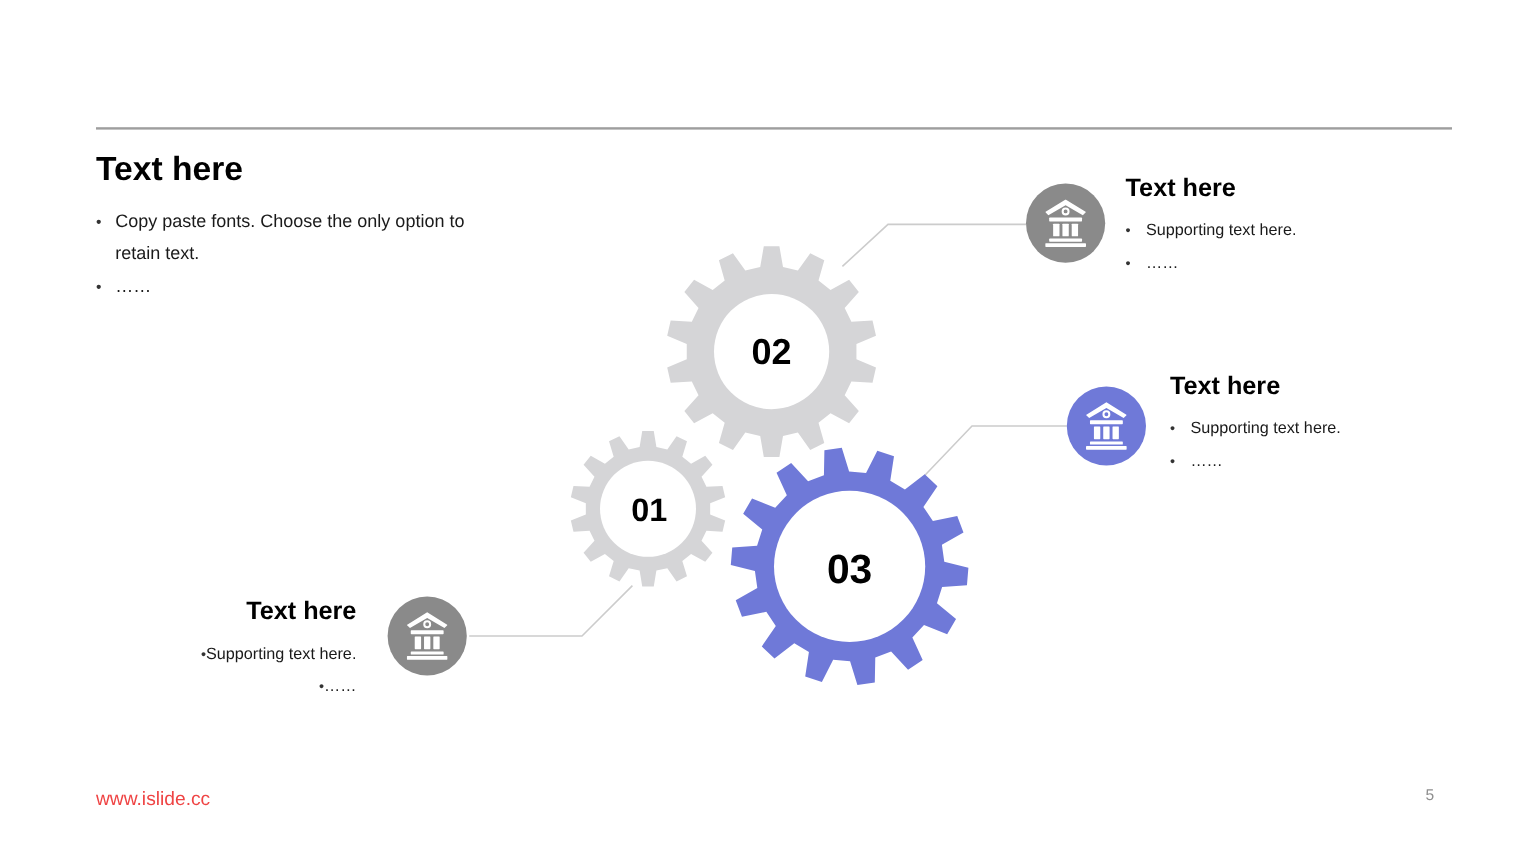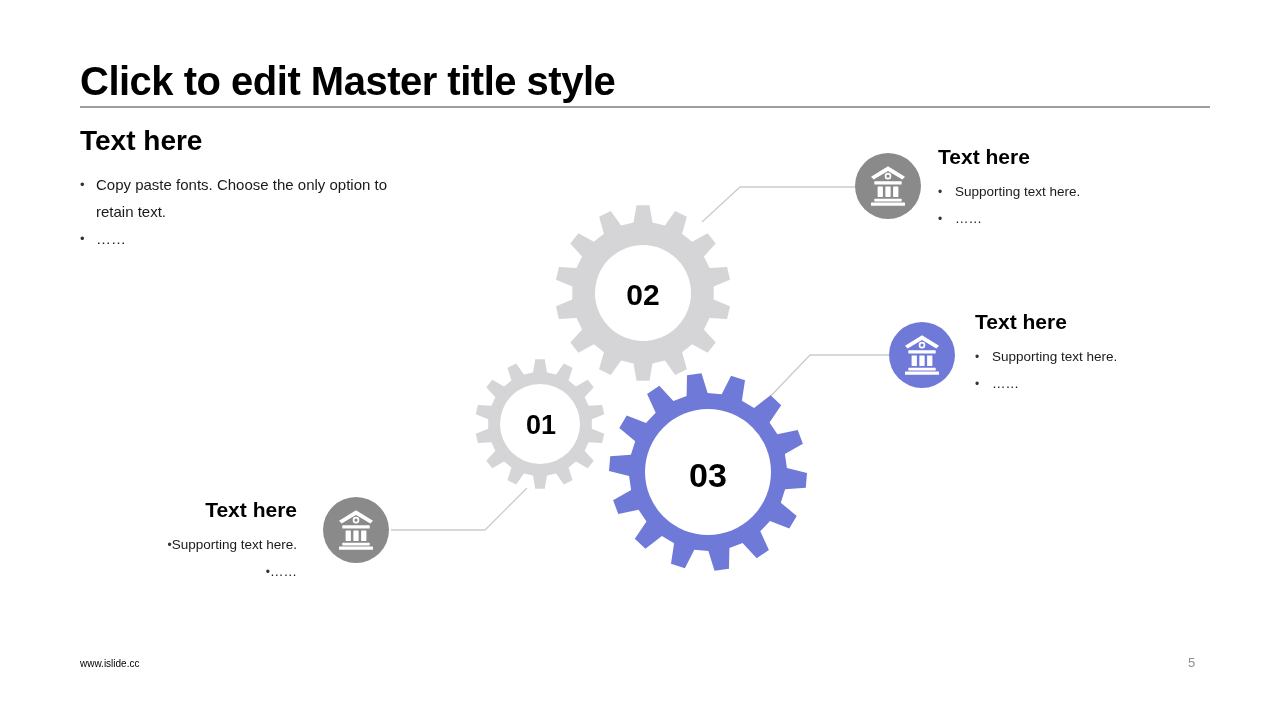--- a/index.html
+++ b/index.html
@@ -28,29 +28,28 @@
   .gear-label{font-family:"Liberation Sans",sans-serif;font-weight:700;fill:#000;}
   
   .icon-circle{position:absolute;width:68px;height:68px;}
   .callout{position:absolute;}
   .callout-heading{font-size:21px;font-weight:700;line-height:25px;color:#000;margin:0 0 10px 0;}
   .callout-bullets .bullet-row{font-size:13.5px;line-height:26px;color:#1a1a1a;}
   .callout-bullets .bullet-dot{width:17px;font-size:12px;}
   .callout.align-right{text-align:right;}
   .callout.align-right .bullet-row{justify-content:flex-end;}
   
-  .footer-site{position:absolute;left:80px;top:658px;font-size:10px;color:#000000;}
+  .footer-site{position:absolute;left:80px;top:658px;font-size:16px;color:#ef4444;}
   .footer-page{position:absolute;left:1188px;top:655px;font-size:13px;color:#8f8f8f;}
 </style>
 </head>
 <body>
 
 <div class="slide">
 
-  <div class="title">Click to edit Master title style</div>
   <div class="title-rule"></div>
 
   <div class="left-heading">Text here</div>
   <div class="left-bullets">
     <div class="bullet-row">
       <span class="bullet-dot">•</span>
       <span>Copy paste fonts. Choose the only option to retain text.</span>
     </div>
     <div class="bullet-row">
       <span class="bullet-dot">•</span>

